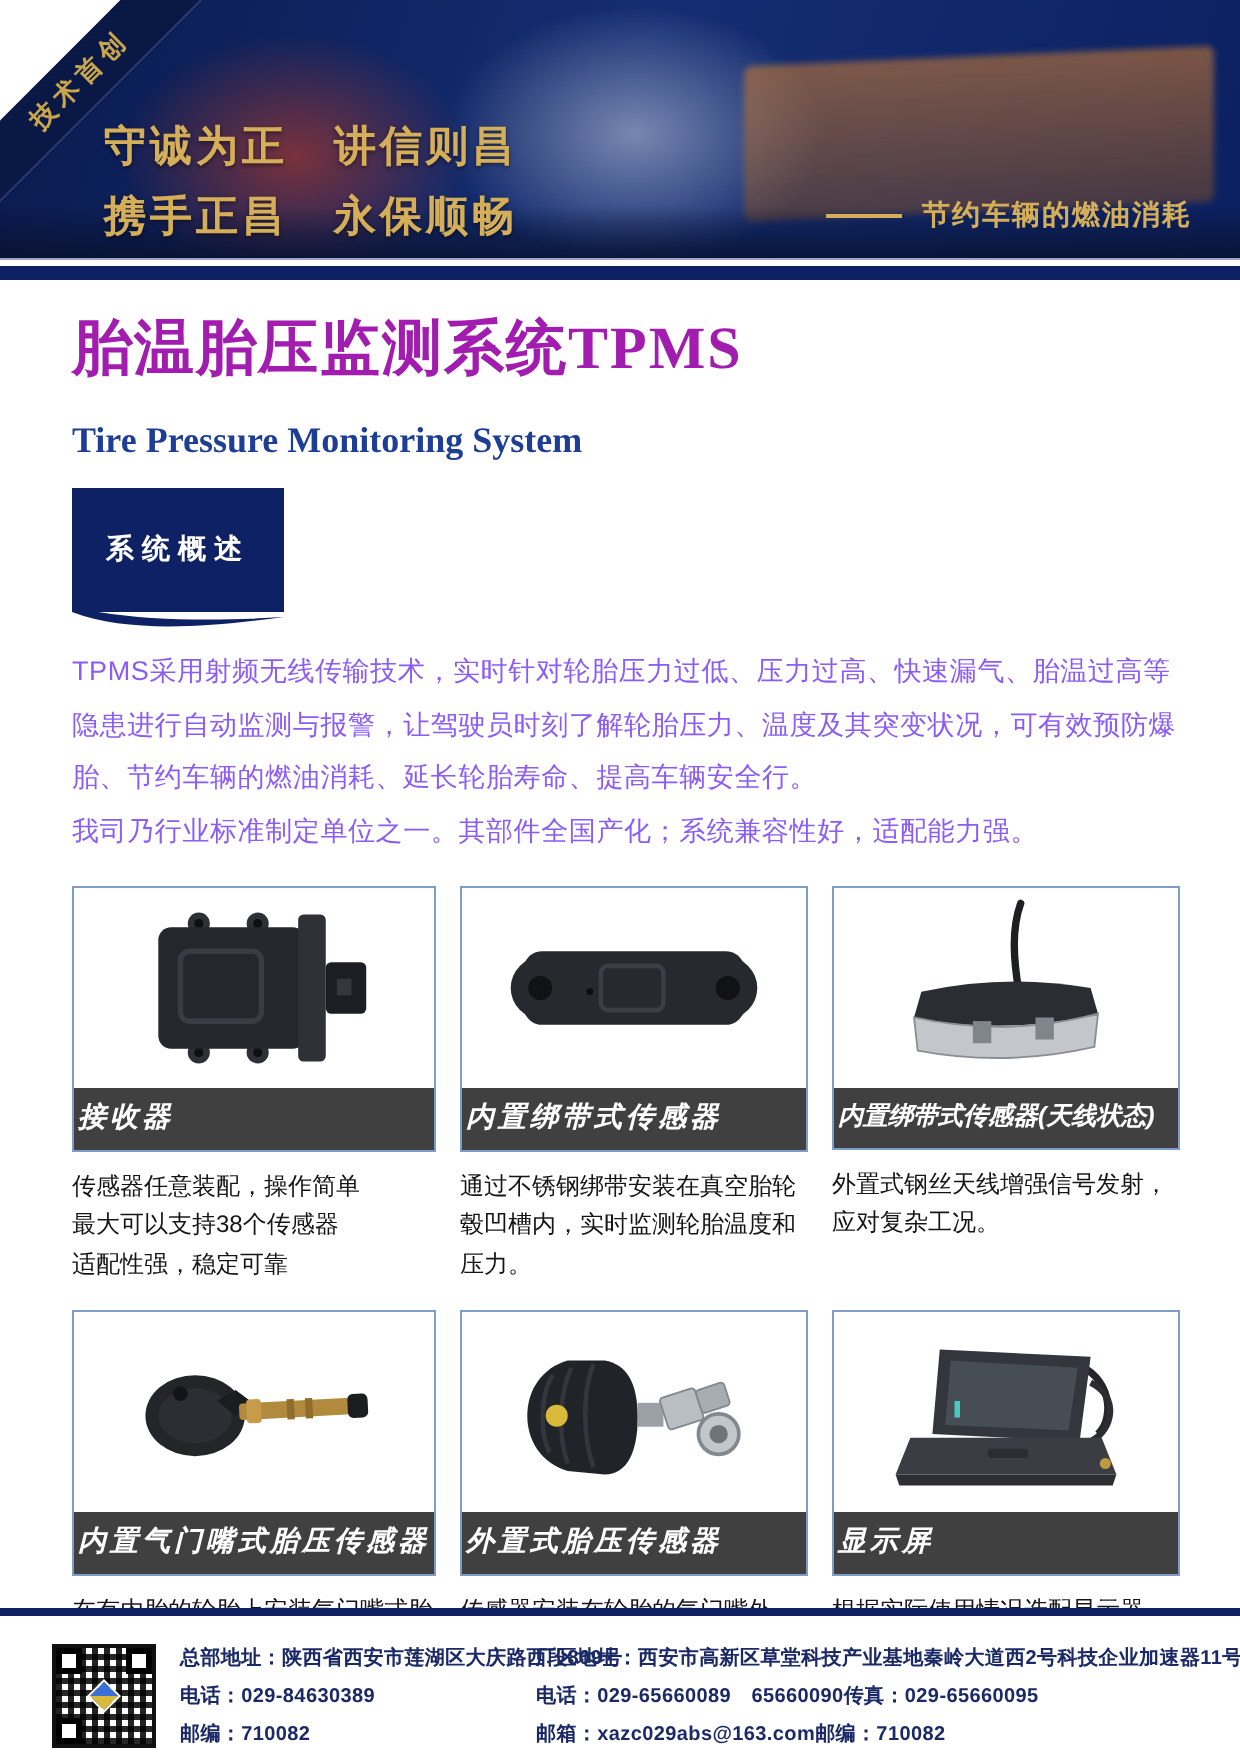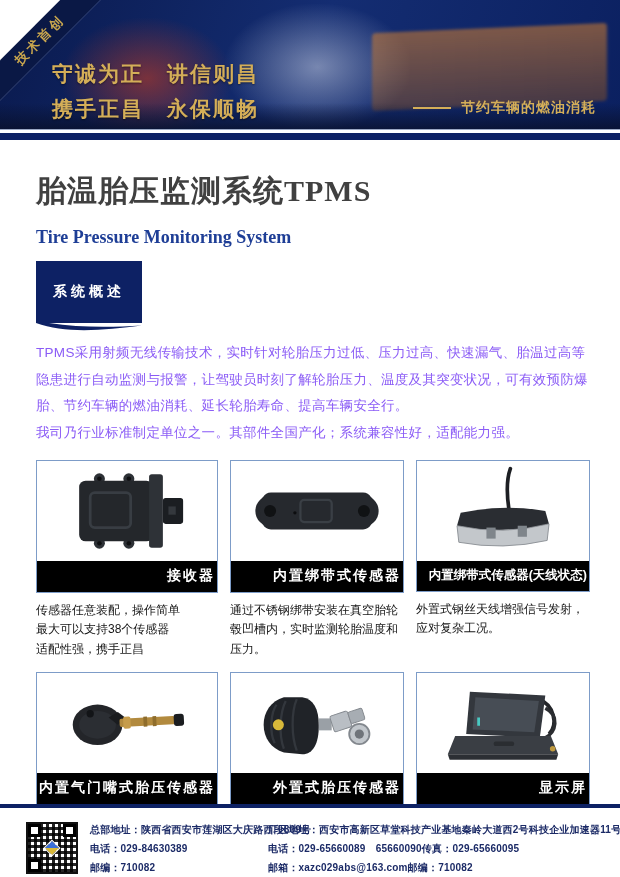--- a/index.html
+++ b/index.html
@@ -32,44 +32,44 @@
     text-shadow:0 1px 2px rgba(0,0,0,.45); }
   .tagline { position:absolute; right:24px; bottom:12px; display:flex; align-items:center;
     color:#d4ae58; font-size:14px; font-weight:bold; letter-spacing:1px; }
   .tagline-dash { display:inline-block; width:38px; height:0;
     border-top:2px solid #d4ae58; margin-right:10px; }
   .gap3 { height:3px; background:#fff; }
   .band7 { height:7px; background:#0d2164; }
 
   
   .content { padding:0 30px 0 36px; }
-  .page-title { margin-top:31px; font-family:"Liberation Serif", serif;
-    font-size:30px; font-weight:bold; color:#404040; letter-spacing:1px; }
+  .page-title { margin-top:14px; font-family:"Liberation Serif", serif;
+    font-size:30px; font-weight:bold; color:#a21caf; letter-spacing:1px; }
   .page-subtitle { margin-top:15px; font-family:Liberation Serif, serif;
     font-size:18px; font-weight:bold; color:#1e3e96; }
 
   
   .badge { display:inline-block; margin-top:13px; }
   .badge-rect { background:#0d2164; color:#fff; font-size:14px; font-weight:bold;
     letter-spacing:4px; padding:22px 17px; text-align:center; }
   .badge-swoosh { display:block; width:100%; height:10px; }
 
   
   .overview { margin-top:7px; font-size:13.5px; color:#8b5cf6; line-height:1.98;
     letter-spacing:.3px; }
 
   
   .grid { display:grid; grid-template-columns:repeat(3,1fr); column-gap:12px;
     row-gap:13px; margin:13px 30px 0 36px; }
   .card-box { border:1px solid #7d9cc8; background:#fff; }
   .card-img { height:100px; display:flex; align-items:center; justify-content:center;
     overflow:hidden; }
   .card-img svg { width:150px; height:92px; }
-  .card-bar { background:#000000; color:#fff; font-weight:bold; font-size:14px;
-    letter-spacing:2px; text-align:right; padding:6px 2px 7px; white-space:nowrap; }
+  .card-bar { background:#404040; color:#fff; font-weight:bold; font-size:14px;
+    letter-spacing:2px; text-align:left; padding:6px 2px 7px; white-space:nowrap;font-style:italic; }
   .card-bar.small { font-size:12.5px; letter-spacing:0; }
   .card-desc { margin-top:8px; font-size:12px; line-height:1.62; color:#151515;
     white-space:pre-line; }
 
   
   .footer { position:absolute; left:0; bottom:0; width:100%; background:#fff; }
   .footer-rule { height:4px; background:#0d2164; }
   .footer-body { display:flex; align-items:flex-start; padding:12px 14px 0 26px; }
   .qr { position:relative; width:52px; height:52px; flex:0 0 52px; margin-top:2px;
     border:2px solid #111; background:
@@ -152,21 +152,21 @@
             <rect x="40" y="30" width="44" height="38" rx="5" fill="none" stroke="#383d43" stroke-width="3"></rect>
             <rect x="104" y="10" width="15" height="80" rx="3" fill="#2e3237"></rect>
             <rect x="119" y="36" width="22" height="28" rx="3" fill="#1b1e22"></rect>
             <rect x="125" y="45" width="8" height="9" fill="#34383d"></rect>
           </svg>
         </div>
         <div class="card-bar">接收器</div>
       </div>
       <div class="card-desc">传感器任意装配，操作简单
 最大可以支持38个传感器
-适配性强，携手正昌</div>
+适配性强，稳定可靠</div>
     </div>
 
     <div class="card">
       <div class="card-box">
         <div class="card-img">
           <svg viewBox="0 0 160 100">
             <circle cx="30" cy="50" r="17" fill="#26292e"></circle>
             <circle cx="130" cy="50" r="17" fill="#26292e"></circle>
             <path d="M30,30 L130,30 C138,30 142,38 142,50 C142,62 138,70 130,70 L30,70 C22,70 18,62 18,50 C18,38 22,30 30,30 Z" fill="#26292e"></path>
             <circle cx="29" cy="50" r="6.5" fill="#101214"></circle>

